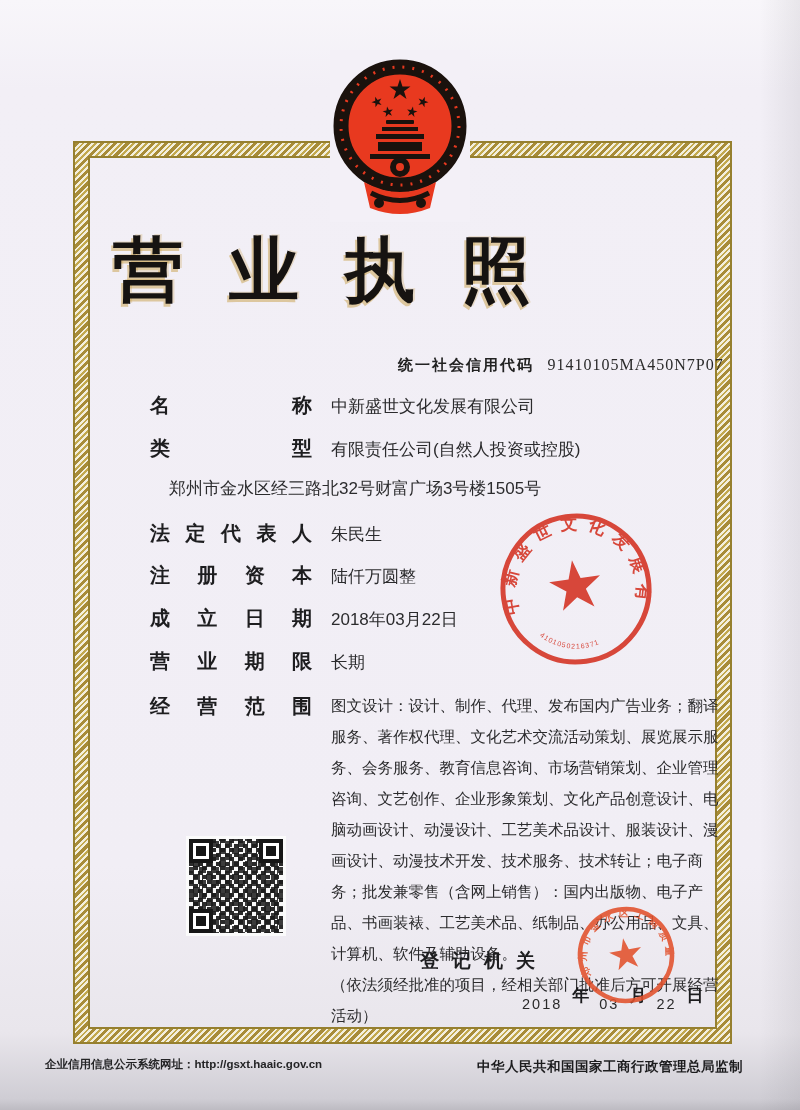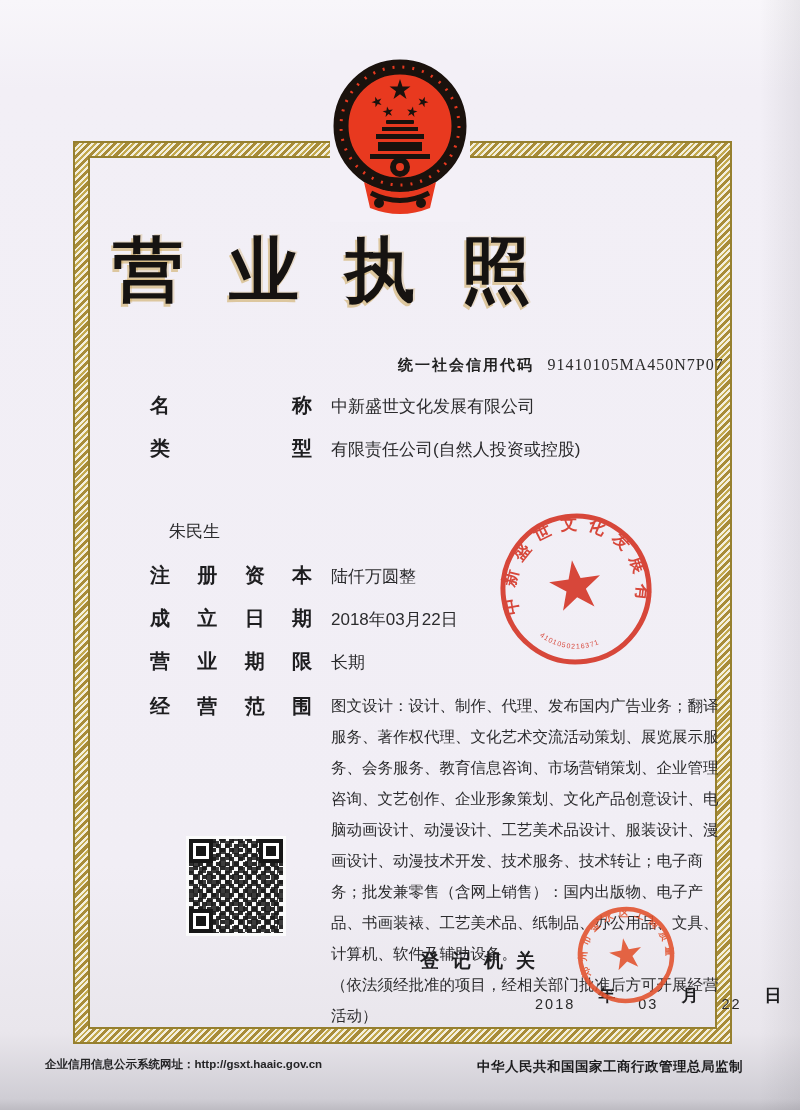--- a/index.html
+++ b/index.html
@@ -65,21 +65,21 @@
   .finder { position:absolute; width:24px; height:24px; border:4px solid #161616; background:#fff; box-sizing:border-box; }
   .finder::after { content:""; position:absolute; inset:3px; background:#161616; }
   .finder.tl { left:0; top:0; } .finder.tr { right:0; top:0; } .finder.bl { left:0; bottom:0; }
   
   .company-seal { position:absolute; left:497px; top:510px; width:158px; height:158px; opacity:.92; transform:rotate(-8deg); }
   .registry-seal { position:absolute; left:576px; top:905px; width:100px; height:100px; opacity:.88; transform:rotate(-10deg); }
   
   .registry-label { position:absolute; left:420px; top:948px; font-size:19px; font-weight:700; color:#1d1d1f; letter-spacing:13px; white-space:nowrap; }
   .date-line { position:absolute; left:516px; top:984px; white-space:nowrap; }
   .dcn { font-size:17px; font-weight:700; color:#1c1c1e; margin:0 4px; }
-  .dnum { font-size:14.5px; color:#2a2a2a; letter-spacing:2px; display:inline-block; transform:translateY(8px); margin:0 19px; }
+  .dnum { font-size:14.5px; color:#2a2a2a; letter-spacing:2px; display:inline-block; transform:translateY(8px); margin:0 6px; }
   
   .footer-left { position:absolute; left:45px; top:1057px; font-size:11.5px; font-weight:700; color:#242426; }
   .footer-right { position:absolute; left:477px; top:1058px; font-size:13.5px; font-weight:700; color:#1c1c1e; letter-spacing:.5px; }
 </style>
 </head>
 <body>
 
 <div class="page">
 
   <div class="frame"></div>
@@ -123,22 +123,24 @@
   <div class="fields">
     <div class="row">
       <span class="flabel">名称</span>
       <span class="fvalue">中新盛世文化发展有限公司</span>
     </div>
     <div class="row">
       <span class="flabel">类型</span>
       <span class="fvalue">有限责任公司(自然人投资或控股)</span>
     </div>
     <div class="row">
-    </div>
-    <div class="row">
+      <span class="fvalue">郑州市金水区经三路北32号财富广场3号楼1505号</span>
+    </div>
+    <div class="row">
+      <span class="flabel">法定代表人</span>
       <span class="fvalue">朱民生</span>
     </div>
     <div class="row">
       <span class="flabel">注册资本</span>
       <span class="fvalue">陆仟万圆整</span>
     </div>
     <div class="row">
       <span class="flabel">成立日期</span>
       <span class="fvalue">2018年03月22日</span>
     </div>

